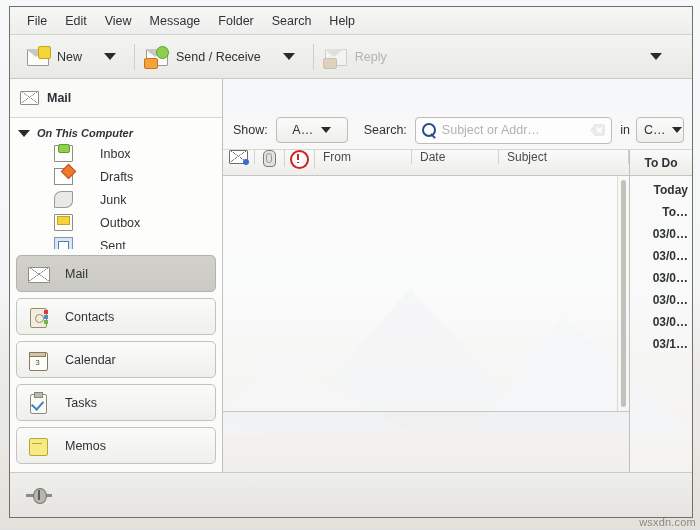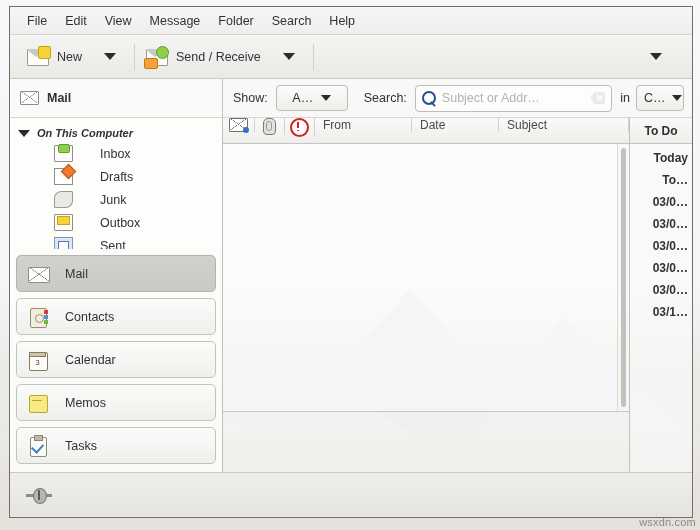--- a/index.html
+++ b/index.html
@@ -193,20 +193,21 @@
   .swic-memos .c{position:absolute;left:2px;top:3px;width:17px;height:16px;background:#f7ea84;border:1px solid #b8a830;border-radius:2px;}
   .swic-memos .ln{position:absolute;left:5px;top:8px;width:10px;height:1px;background:#b8a830;}
 
   
   #rightarea { flex:1 1 auto; display:flex; flex-direction:column; min-width:0; }
   #searchbar {
     height:38px; flex:0 0 auto; display:flex; align-items:center;
     border-bottom:1px solid #d6d6d2;
     background: rgba(247,247,246,.9);
     padding-left:10px;
+    margin-top:32px;
   }
   .sb-label { font-size:12.5px;color:#2e3436;margin-right:8px;white-space:nowrap; }
   .combo {
     height:26px; border:1px solid #bdbdb7; border-radius:4px;
     background: linear-gradient(to bottom,#fbfbfa,#eeeeea);
     display:flex;align-items:center;justify-content:space-between;
     padding:0 7px; cursor:default; box-sizing:border-box;
   }
   .combo .ctext{font-size:12.5px;color:#2e3436;white-space:nowrap;}
   .carrow{width:0;height:0;border-left:5px solid transparent;border-right:5px solid transparent;
@@ -352,20 +353,28 @@
       <span class="ic">
         <span class="env-base"></span>
             <span class="env-flap"></span>
         <span class="badge-green"></span>
             <span class="badge-orange"></span>
       </span>
       <span class="tlabel">Send / Receive</span>
     </div>
     <div class="tarrow"></div>
     <div class="tsep"></div>
+    <div class="tbtn disabled">
+      <span class="ic dis">
+        <span class="env-base"></span>
+            <span class="env-flap"></span>
+            <span class="badge-orange"></span>
+      </span>
+      <span class="tlabel">Reply</span>
+    </div>
     <div class="tarrow tarrow-right"></div>
   </div>
 
   <div id="body">
 
     <div id="leftpane">
       <div id="mailheader">
         <span class="mini-env"></span>
         <span class="ttl">Mail</span>
       </div>
@@ -415,33 +424,33 @@
         </div>
         <div class="sw">
           <span class="swic swic-calendar">
             <span class="c"></span>
                 <span class="hdr"></span>
             <span class="n">3</span>
           </span>
           <span class="swlabel">Calendar</span>
         </div>
         <div class="sw">
-          <span class="swic swic-memos">
-            <span class="c"></span>
-                <span class="ln"></span>
-          </span>
-          <span class="swlabel">Memos</span>
-        </div>
-        <div class="sw">
           <span class="swic swic-tasks">
             <span class="c"></span>
                 <span class="clip"></span>
                 <span class="chk"></span>
           </span>
           <span class="swlabel">Tasks</span>
+        </div>
+        <div class="sw">
+          <span class="swic swic-memos">
+            <span class="c"></span>
+                <span class="ln"></span>
+          </span>
+          <span class="swlabel">Memos</span>
         </div>
       </div>
     </div>
 
     <div id="rightarea">
 
       <div id="searchbar">
         <span class="sb-label">Show:</span>
         <div class="combo" id="showcombo">
           <span class="ctext">A…</span>

